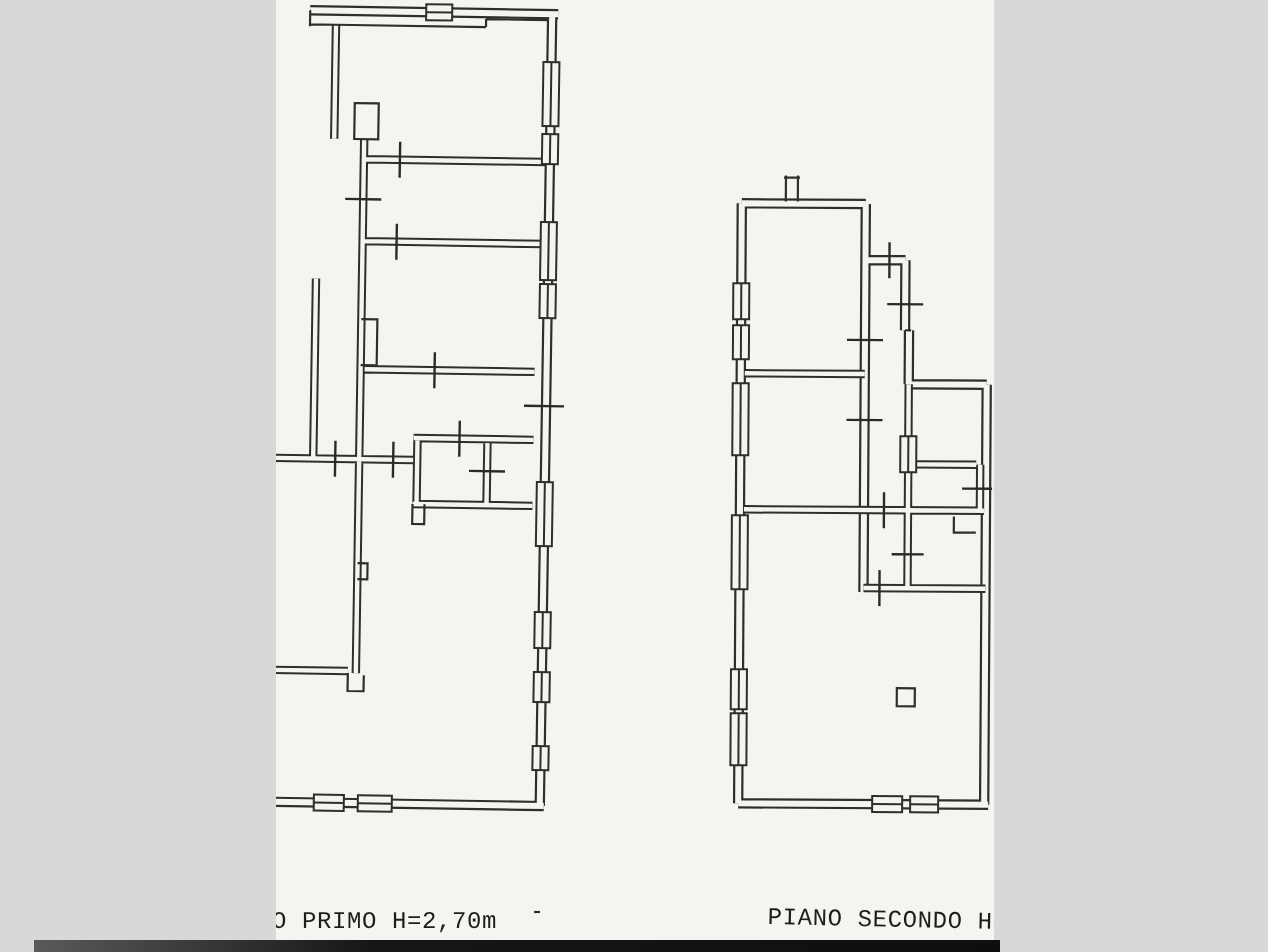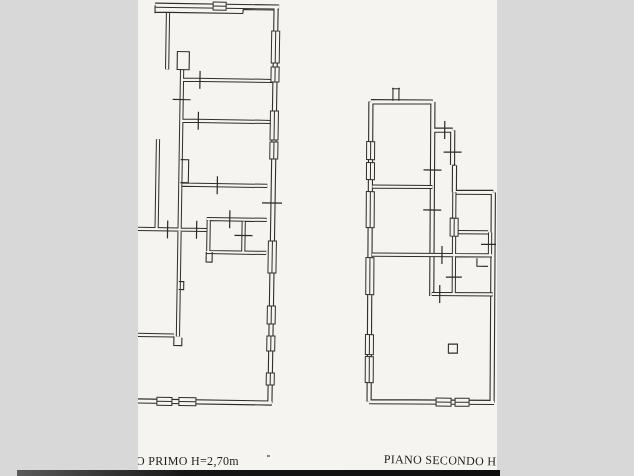--- a/index.html
+++ b/index.html
@@ -1,21 +1,21 @@
 <!DOCTYPE html>
 <html><head>
 <meta charset="utf-8">
 <style>
   html,body{margin:0;padding:0;}
   .screen{
     position:relative;
     width:634px;height:476px;
     background:#d8d8d8;
     overflow:hidden;
-    font-family:Liberation Serif, serif;
+    font-family:Liberation Mono, monospace;
   }
   .sheet{
     position:absolute;
     left:138px;top:0;
     width:359px;height:471px;
     background:#f5f4f1;
     overflow:hidden;
   }
   .sheet svg{
     position:absolute;

